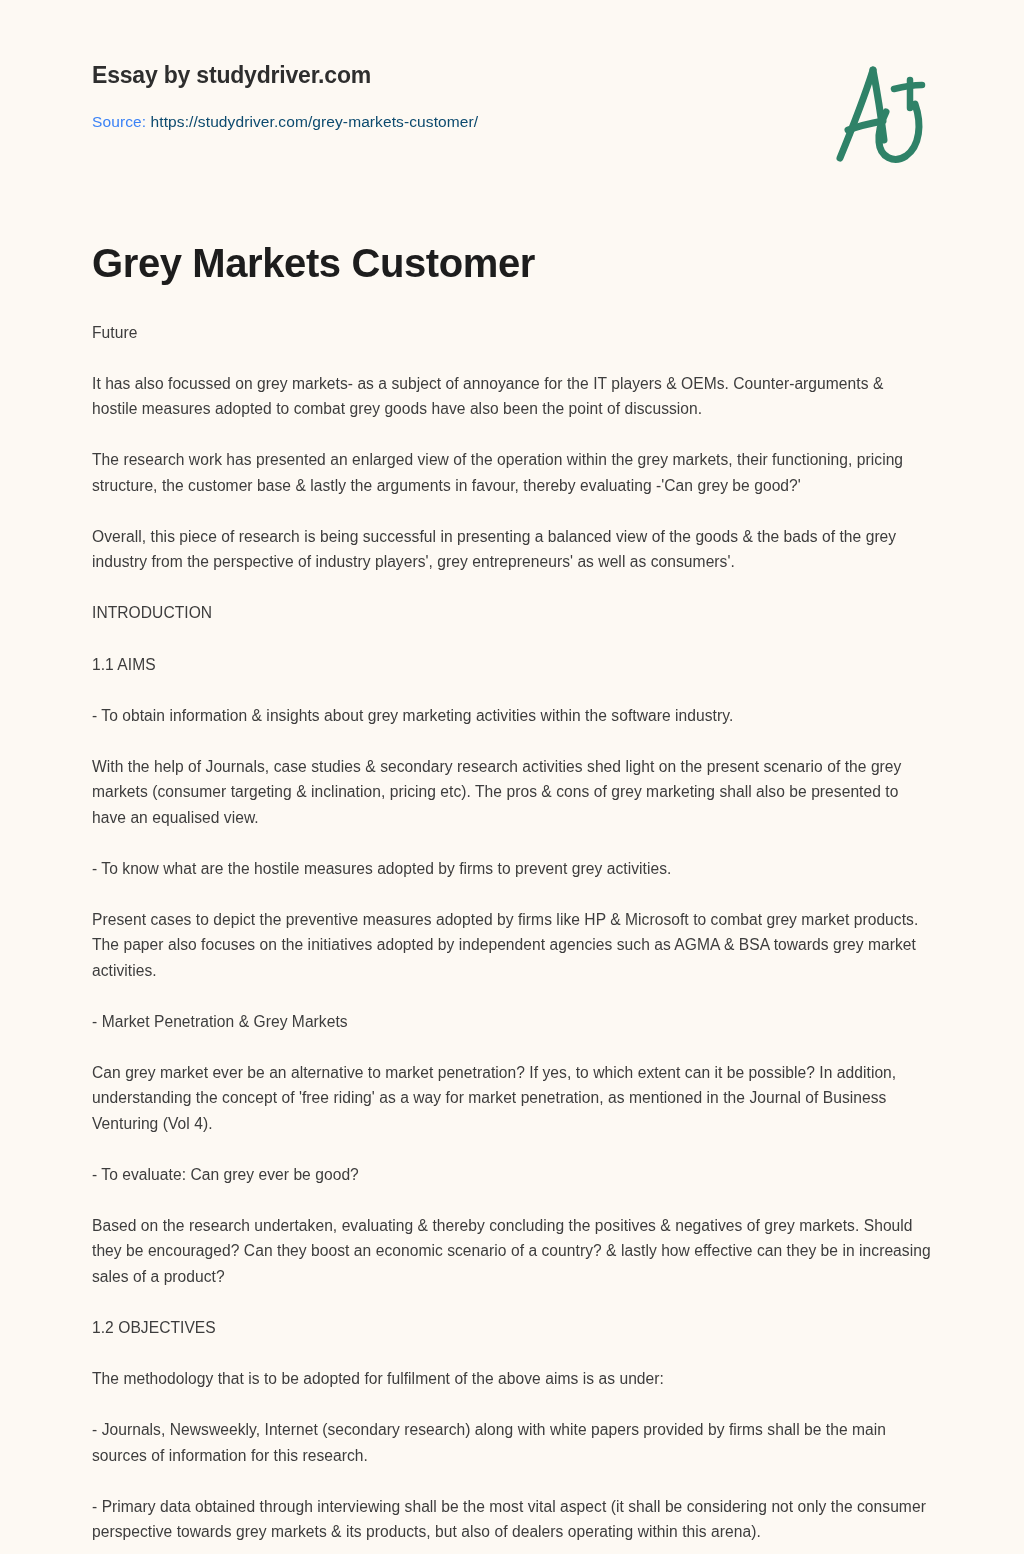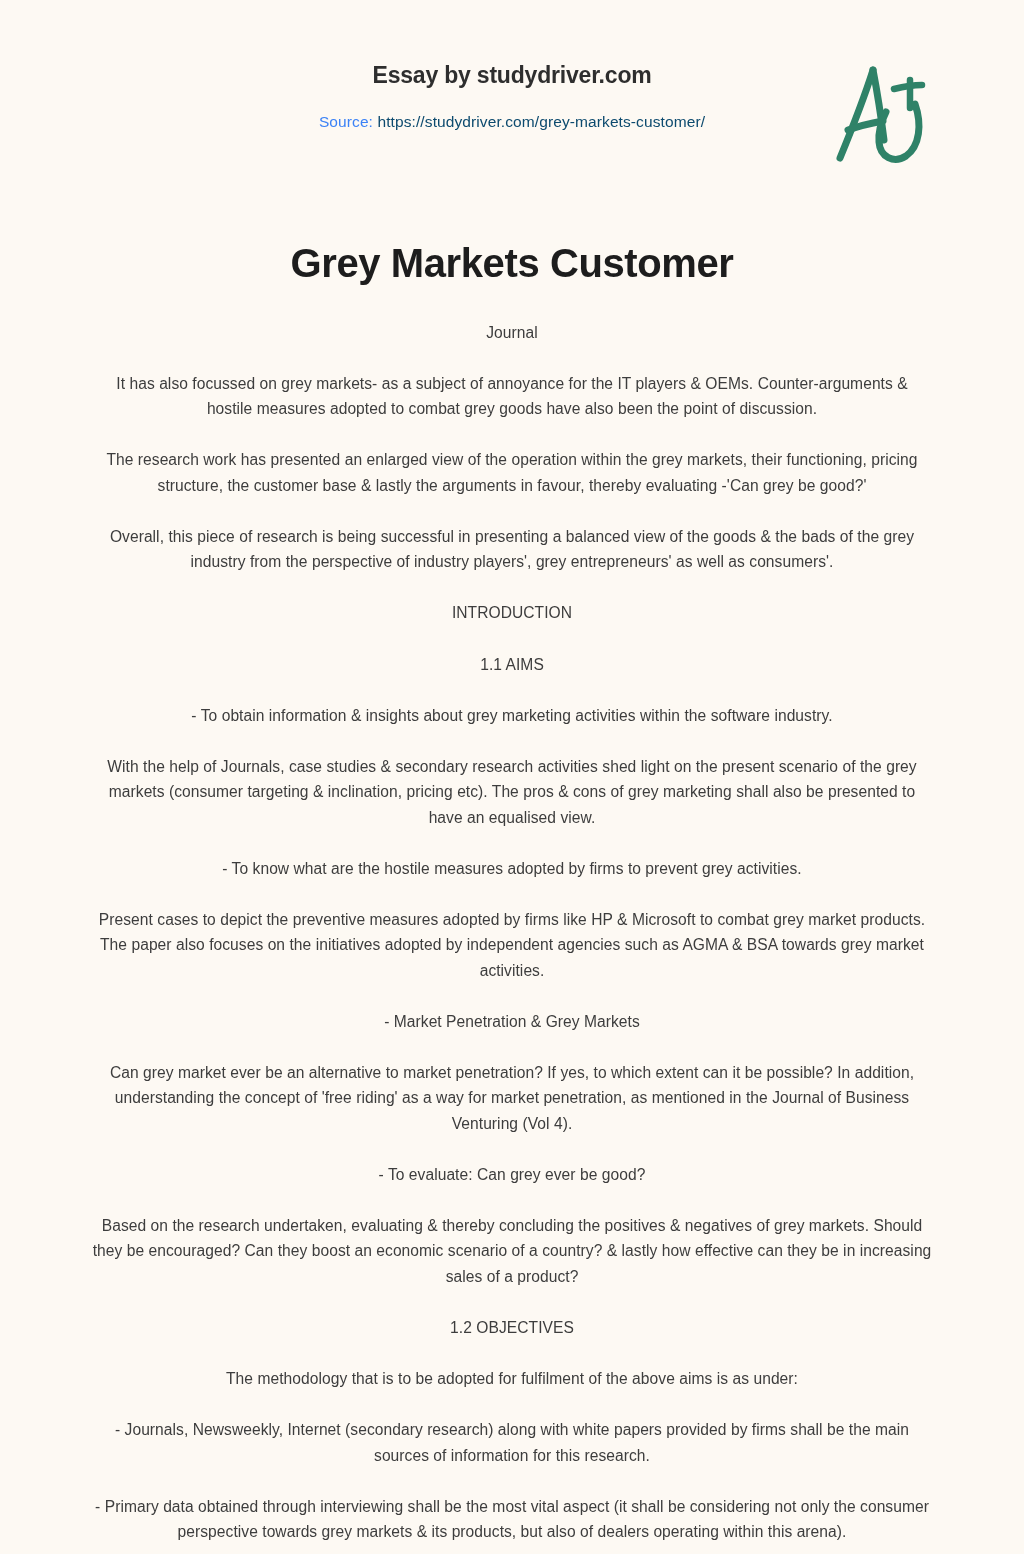--- a/index.html
+++ b/index.html
@@ -15,21 +15,20 @@
     position: relative;
   }
 
   .page {
     position: relative;
     width: 1024px;
     height: 1554px;
     box-sizing: border-box;
     padding: 0 92px;
     overflow: hidden;
-    text-align: center;
   }
 
   
   .doc-header {
     position: relative;
     padding-top: 62px;
   }
   .essay-by {
     font-size: 23px;
     font-weight: bold;
@@ -125,21 +124,21 @@
 
           <path d="M93 46 C100 66, 98 88, 84 98 C72 106, 58 99, 57 84 C56 73, 60 62, 64 54" stroke-width="7"></path>
         </g>
       </svg>
     </div>
   </div>
 
   <h1 class="doc-title">Grey Markets Customer</h1>
 
   <div class="doc-body">
-      <p>Journal</p>
+      <p>Future</p>
       <p>It has also focussed on grey markets- as a subject of annoyance for the IT players &amp; OEMs. Counter-arguments &amp; hostile measures adopted to combat grey goods have also been the point of discussion.</p>
       <p>The research work has presented an enlarged view of the operation within the grey markets, their functioning, pricing structure, the customer base &amp; lastly the arguments in favour, thereby evaluating -'Can grey be good?'</p>
       <p>Overall, this piece of research is being successful in presenting a balanced view of the goods &amp; the bads of the grey industry from the perspective of industry players', grey entrepreneurs' as well as consumers'.</p>
       <h2>INTRODUCTION</h2>
       <h2>1.1 AIMS</h2>
       <p class="bullet">- To obtain information &amp; insights about grey marketing activities within the software industry.</p>
       <p>With the help of Journals, case studies &amp; secondary research activities shed light on the present scenario of the grey markets (consumer targeting &amp; inclination, pricing etc). The pros &amp; cons of grey marketing shall also be presented to have an equalised view.</p>
       <p class="bullet">- To know what are the hostile measures adopted by firms to prevent grey activities.</p>
       <p>Present cases to depict the preventive measures adopted by firms like HP &amp; Microsoft to combat grey market products. The paper also focuses on the initiatives adopted by independent agencies such as AGMA &amp; BSA towards grey market activities.</p>
       <p class="bullet">- Market Penetration &amp; Grey Markets</p>

